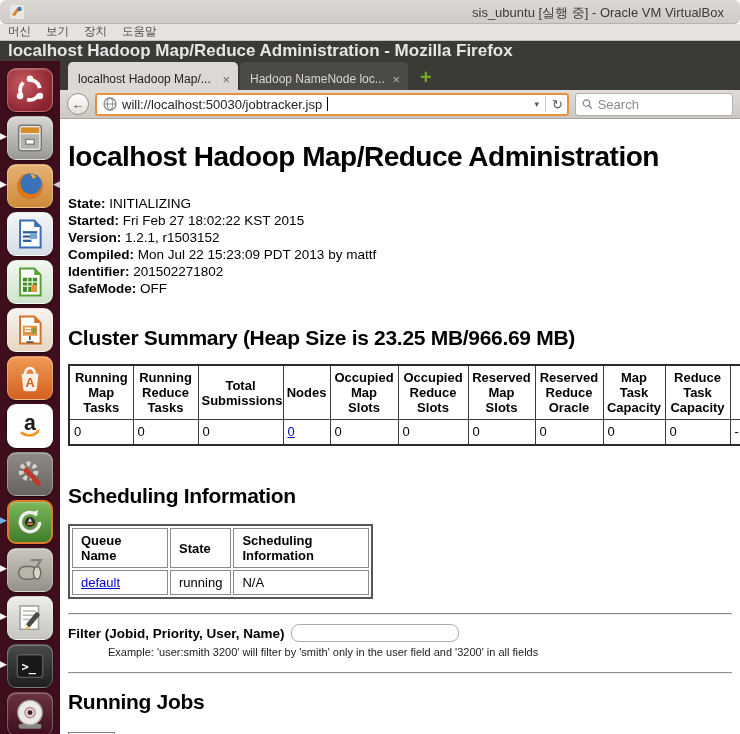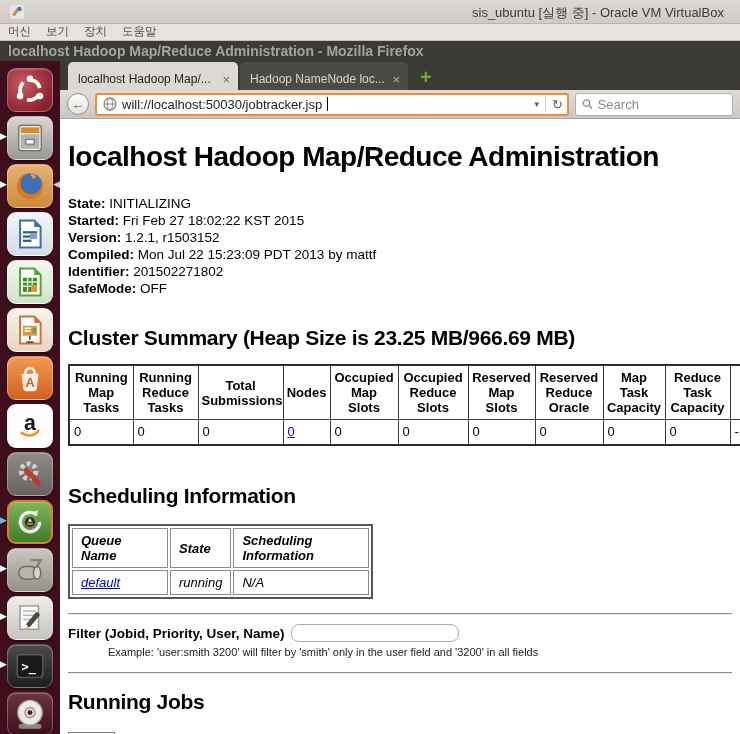--- a/index.html
+++ b/index.html
@@ -1,30 +1,30 @@
 <!DOCTYPE html>
 <html><head>
 <meta charset="utf-8">
 <style>
   * { box-sizing: border-box; margin: 0; padding: 0; }
   html,body { width:740px; height:734px; overflow:hidden;
     font-family:"Liberation Sans", sans-serif; background:#fff; }
 
   
   .vbox-titlebar { height:24px; background:linear-gradient(#dcd8d4,#cfcbc7);
-    border-bottom:1px solid #b7b3af; position:relative; }
+    border-bottom:1px solid #b7b3af; position:relative;border-radius:6px; }
   .vbox-app-icon { position:absolute; left:9px; top:4px; width:16px; height:16px; }
   .vbox-title { position:absolute; left:472px; top:4px; font-size:13px; color:#3a3a3a; white-space:nowrap; }
   .vbox-menubar { height:17px; background:#e6e2dd; border-bottom:1px solid #c4c0bc;
     display:flex; align-items:flex-start; padding-left:8px; gap:15px; }
   .vbox-menu-item { font-size:11.5px; color:#4c4c4c; white-space:nowrap; }
 
   
-  .ff-titlebar { height:20px; background:#3b3a35; color:#a3a3a3; font-weight:bold;
-    font-size:14px; display:flex; align-items:center; padding-left:8px; white-space:nowrap; }
+  .ff-titlebar { height:20px; background:#3b3a35; color:#e5e5e5; font-weight:bold;
+    font-size:17px; display:flex; align-items:center; padding-left:8px; white-space:nowrap; }
 
   
   .main-row { display:flex; height:673px; }
 
   
   .launcher { width:60px; background:#3e0e1c; position:relative; flex:0 0 60px; overflow:hidden; }
   .tile { position:absolute; left:7px; width:46px; height:44px; border-radius:9px;
     border:1px solid rgba(255,255,255,.28); box-shadow:inset 0 1px 1px rgba(255,255,255,.25), 0 1px 2px rgba(0,0,0,.5);
     display:flex; align-items:center; justify-content:center; }
   .tile svg { width:34px; height:34px; }
@@ -86,21 +86,21 @@
   h2.section { font-size:21px; font-weight:bold; margin-top:29px; letter-spacing:-0.3px; }
 
   table.cluster { border-collapse:collapse; table-layout:fixed; width:706px; margin-top:14px;
     border:2px solid #2c2c2c; }
   table.cluster th, table.cluster td { border:1px solid #3c3c3c; font-size:13px; }
   table.cluster th { font-weight:bold; text-align:center; padding:4px 3px; }
   table.cluster td { text-align:left; padding:4px 4px 5px 4px; }
 
   table.sched { border-collapse:separate; border-spacing:2px; margin-top:16px;
     border:2px solid #555; background:#fff; }
-  table.sched th, table.sched td { border:1px solid #8a8a8a; font-size:13px; padding:4px 8px; text-align:left;font-style:italic; }
+  table.sched th, table.sched td { border:1px solid #8a8a8a; font-size:13px; padding:4px 8px; text-align:left; }
   table.sched th { font-weight:bold; }
 
   a.plain { color:#0000cc; text-decoration:underline; }
 
   hr.rule { border:none; border-top:1px solid #8f8f8f; border-bottom:1px solid #e9e9e9; margin:14px 8px 0 0; }
 
   .filter-row { margin-top:9px; display:flex; align-items:center; gap:6px; }
   .filter-label { font-size:13.5px; font-weight:bold;text-align:center; }
   .filter-input { width:168px; height:18px; border:1px solid #b0aca8; border-radius:8px;
     outline:none; padding:0 6px; font-family:"Liberation Sans", sans-serif; }

